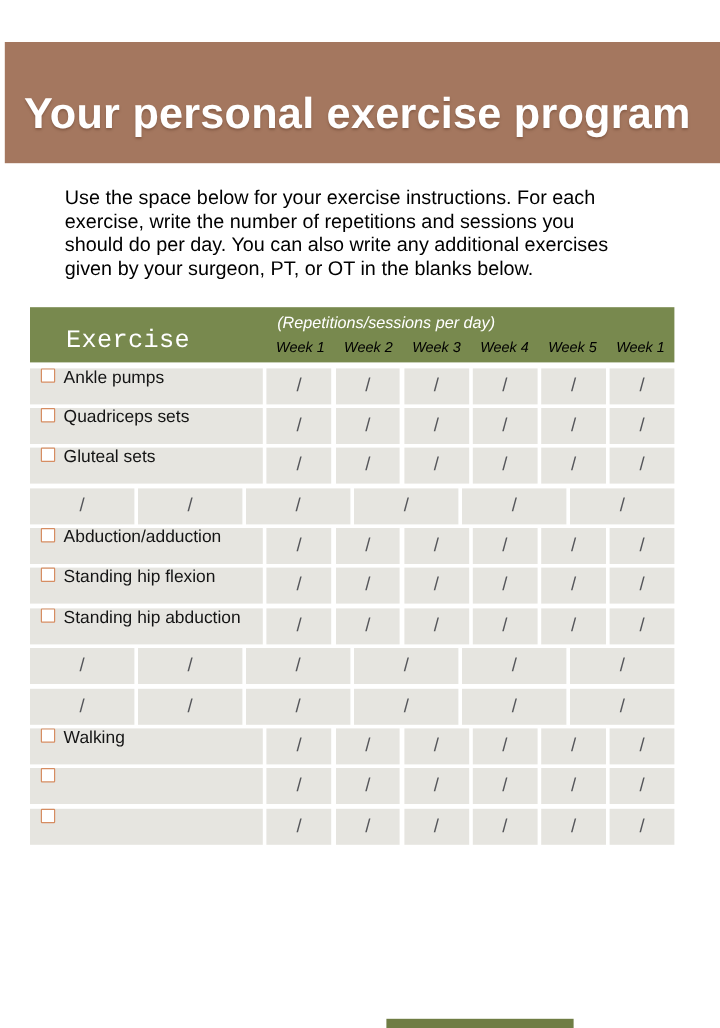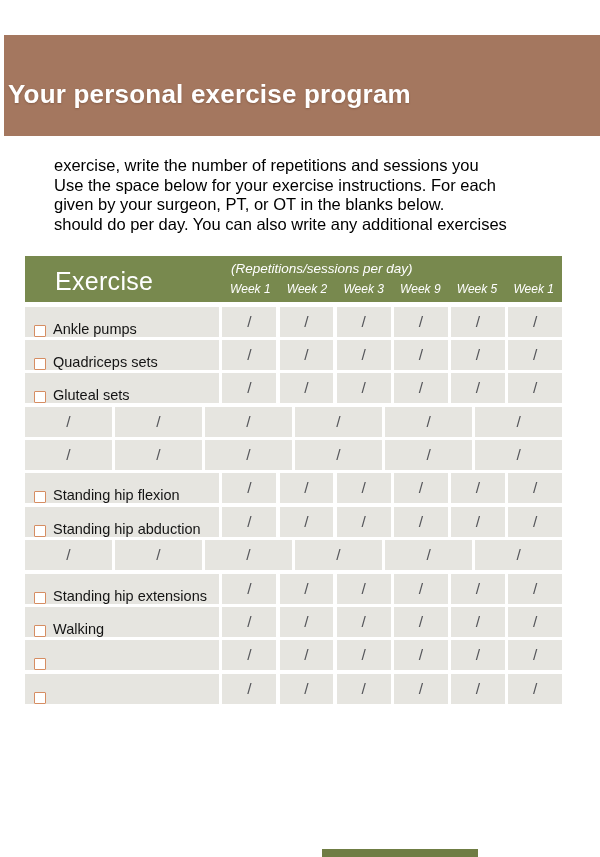--- a/index.html
+++ b/index.html
@@ -9,57 +9,57 @@
     -webkit-font-smoothing:antialiased;
   }
   .page { position:absolute; inset:0; background:#ffffff; }
 
   
   .title-band {
     position:absolute; left:4px; top:35px; width:596px; height:101px;
     background:var(--header-brown); display:flex; align-items:center;
   }
   .title-band h1 {
-    margin:0; padding:18px 0 0 4px;
-    color:#ffffff; font-size:26px; font-weight:bold; letter-spacing:0.2px;
+    margin:0; padding:18px 0 0 16px;
+    color:#ffffff; font-size:36px; font-weight:bold; letter-spacing:0.2px;
     text-shadow:0 1px 2px rgba(80,45,28,0.35);
     white-space:nowrap;
   }
 
   
   .intro {
     position:absolute; left:54px; top:156px;
     font-size:16.5px; line-height:19.5px; color:#000000;
   }
   .intro div { white-space:nowrap; }
 
   
   .ex-table { position:absolute; left:25px; top:256px; width:537px; }
 
   .t-head {
     position:relative; height:46px; background:var(--table-header-green);
     margin-bottom:4.5px;
   }
   .exercise-h {
     position:absolute; left:30px; bottom:6px;
-    color:#ffffff; font-size:25px; letter-spacing:0.3px;
+    color:#ffffff; font-size:21px; letter-spacing:0.3px;font-family:Liberation Mono, monospace;
   }
   .weeks-area { position:absolute; left:197px; top:0; width:340px; height:100%;font-style:italic; }
   .reps-caption {
     position:absolute; left:9px; top:5px;
     color:#ffffff; font-size:13.5px; white-space:nowrap;
   }
   .week-headers { position:absolute; left:0; bottom:6px; width:100%; display:flex; }
-  .week-h { flex:1 1 0; text-align:center; color:#ffffff; font-size:12px; white-space:nowrap; }
+  .week-h { flex:1 1 0; text-align:center; color:#000000; font-size:12px; white-space:nowrap; }
 
   .t-row { display:flex; gap:3.4px; height:30px; margin-bottom:3.4px; }
   .cell { background:var(--row-bg); }
   .name-cell {
     flex:0 0 194px; box-sizing:border-box;
-    display:flex; align-items:flex-end; padding-left:9px;
+    display:flex; align-items:flex-start; padding-left:9px;
   }
   .week-cell { flex:1 1 0; display:flex; align-items:center; justify-content:center; }
   .checkbox {
     flex:none; width:10px; height:10px; background:#ffffff;
     border:1.5px solid var(--checkbox-border); border-radius:1px;
     margin-right:7px;
   }
   .row-label { font-size:14.5px; color:#141414; white-space:nowrap; }
   .slash { color:var(--slash-gray); font-size:15.5px; }
 
@@ -72,36 +72,36 @@
 </head>
 <body>
 
 <div class="page">
 
   <div class="title-band">
     <h1>Your personal exercise program</h1>
   </div>
 
   <div class="intro">
+    <div>Use the space below for your exercise instructions. For each</div>
     <div>exercise, write the number of repetitions and sessions you</div>
-    <div>Use the space below for your exercise instructions. For each</div>
+    <div>should do per day. You can also write any additional exercises</div>
     <div>given by your surgeon, PT, or OT in the blanks below.</div>
-    <div>should do per day. You can also write any additional exercises</div>
   </div>
 
   <div class="ex-table">
     <div class="t-head">
       <span class="exercise-h">Exercise</span>
       <div class="weeks-area">
         <span class="reps-caption">(Repetitions/sessions per day)</span>
         <div class="week-headers">
             <div class="week-h">Week 1</div>
             <div class="week-h">Week 2</div>
             <div class="week-h">Week 3</div>
-            <div class="week-h">Week 9</div>
+            <div class="week-h">Week 4</div>
             <div class="week-h">Week 5</div>
             <div class="week-h">Week 1</div>
           </div>
       </div>
     </div>
     <div class="t-body">
   <div class="t-row">
     <div class="cell name-cell">
       <span class="checkbox"></span>
       <span class="row-label">Ankle pumps</span>
@@ -191,20 +191,24 @@
     </div>
     <div class="cell week-cell">
       <span class="slash">/</span>
     </div>
     <div class="cell week-cell">
       <span class="slash">/</span>
     </div>
   </div>
 
   <div class="t-row">
+    <div class="cell name-cell">
+      <span class="checkbox"></span>
+      <span class="row-label">Abduction/adduction</span>
+    </div>
     <div class="cell week-cell">
       <span class="slash">/</span>
     </div>
     <div class="cell week-cell">
       <span class="slash">/</span>
     </div>
     <div class="cell week-cell">
       <span class="slash">/</span>
     </div>
     <div class="cell week-cell">
@@ -283,24 +287,20 @@
     </div>
     <div class="cell week-cell">
       <span class="slash">/</span>
     </div>
     <div class="cell week-cell">
       <span class="slash">/</span>
     </div>
   </div>
 
   <div class="t-row">
-    <div class="cell name-cell">
-      <span class="checkbox"></span>
-      <span class="row-label">Standing hip extensions</span>
-    </div>
     <div class="cell week-cell">
       <span class="slash">/</span>
     </div>
     <div class="cell week-cell">
       <span class="slash">/</span>
     </div>
     <div class="cell week-cell">
       <span class="slash">/</span>
     </div>
     <div class="cell week-cell">

